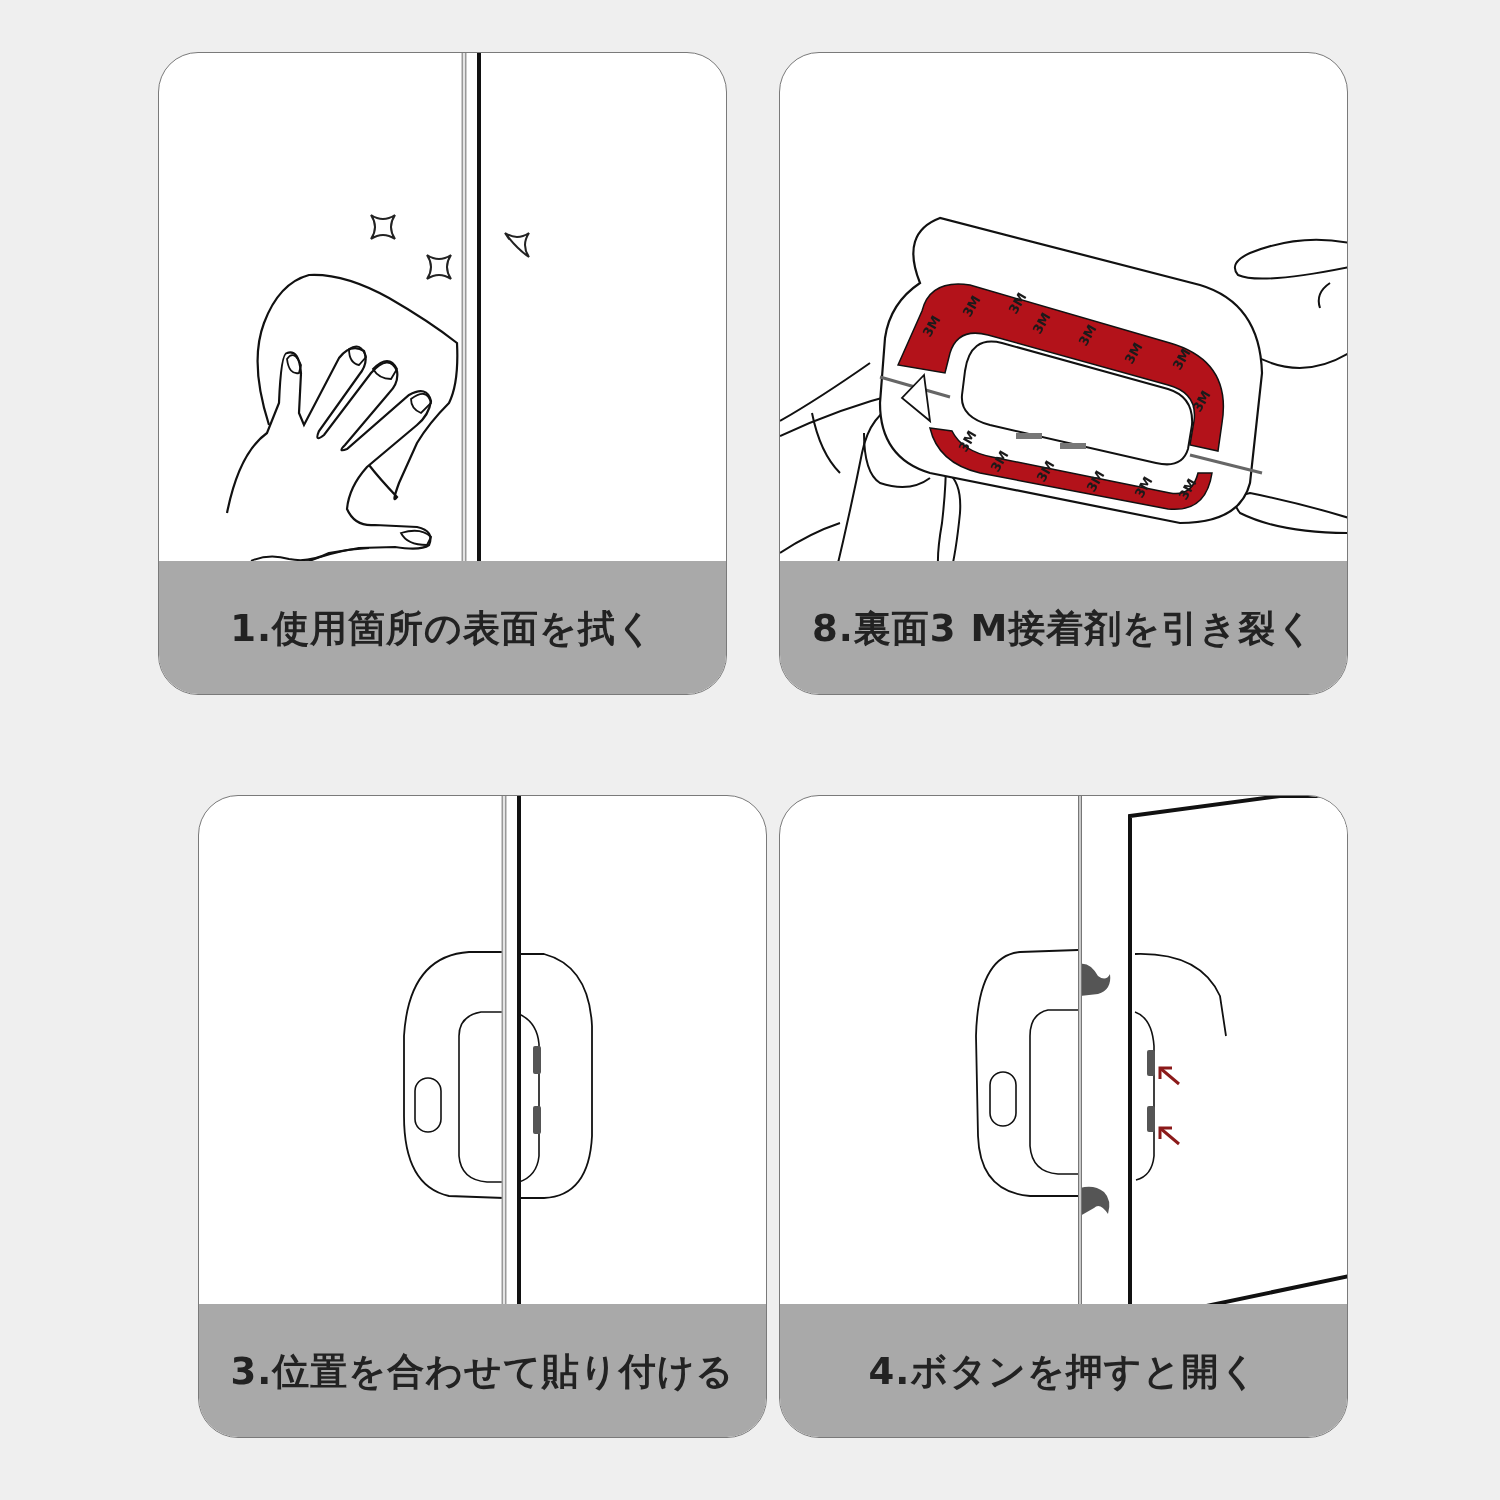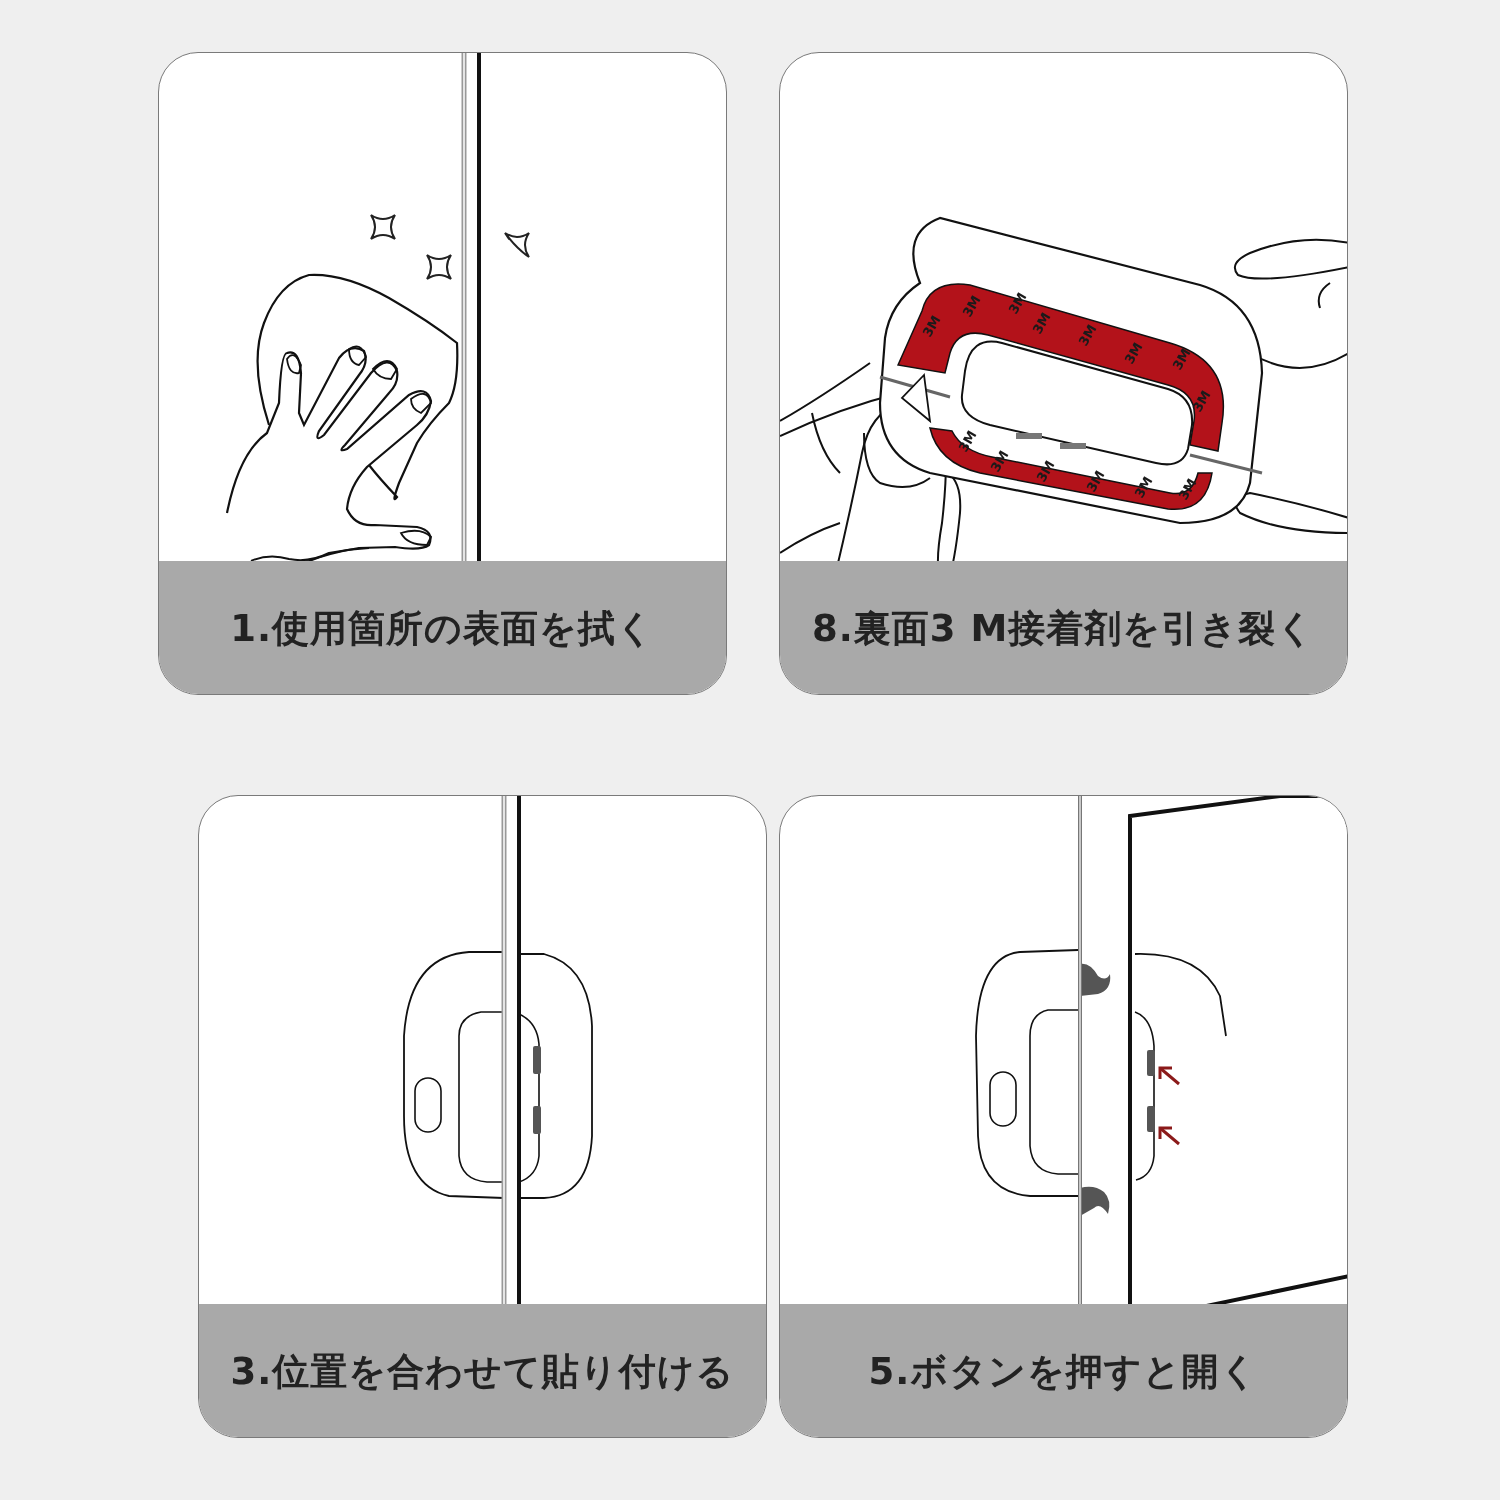--- a/index.html
+++ b/index.html
@@ -165,14 +165,14 @@
     <g stroke="#8b1a1a" stroke-width="3" fill="none">
       <line x1="399" y1="288" x2="380" y2="272"></line>
       <polyline points="380,283 380,272 392,272"></polyline>
       <line x1="399" y1="348" x2="380" y2="332"></line>
       <polyline points="380,343 380,332 392,332"></polyline>
     </g>
 
     <line x1="300" y1="0" x2="300" y2="526" stroke="#777" stroke-width="4"></line>
     <line x1="300" y1="0" x2="300" y2="526" stroke="#fff" stroke-width="1.2"></line>
   </svg>
-  <div class="caption">5.ボタンを押すと開く</div>
+  <div class="caption">4.ボタンを押すと開く</div>
 </div>
 
 </body></html>

